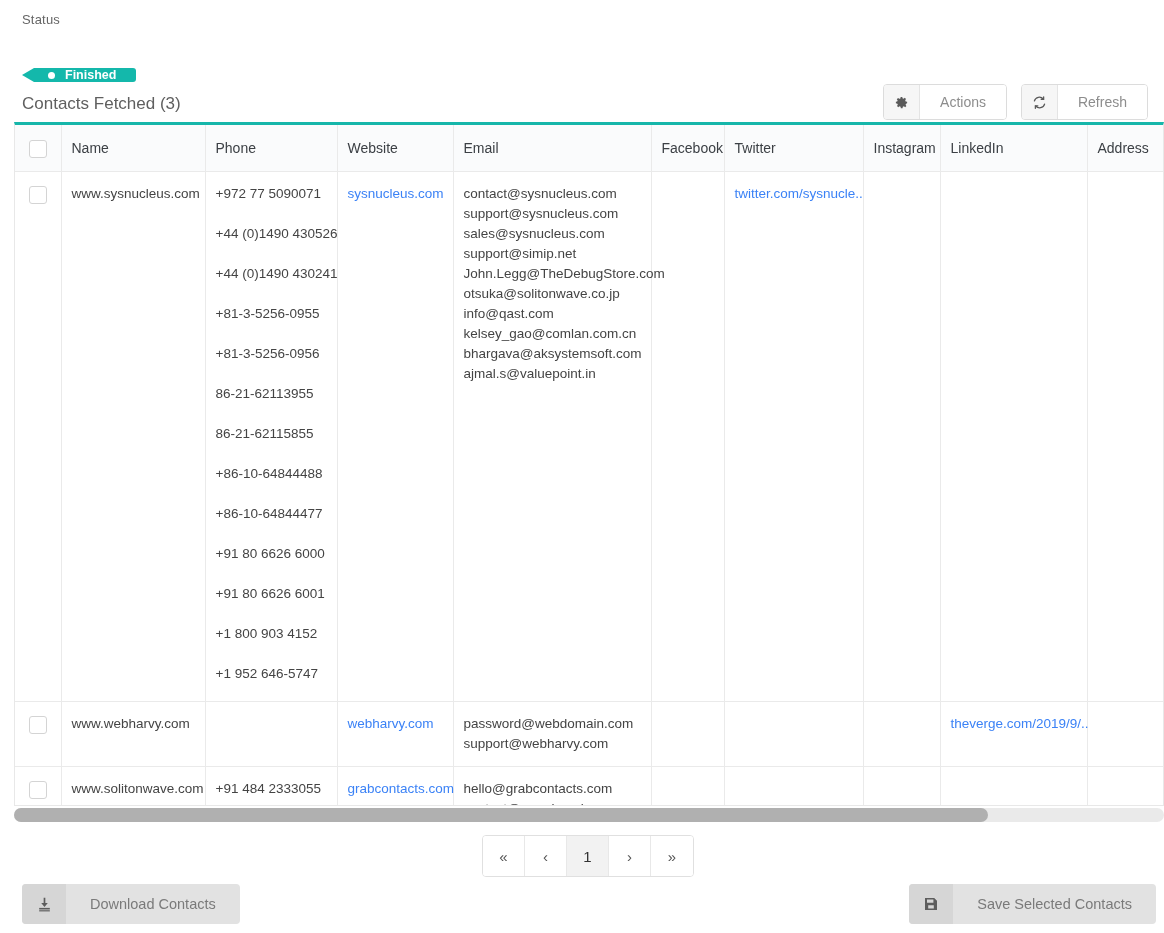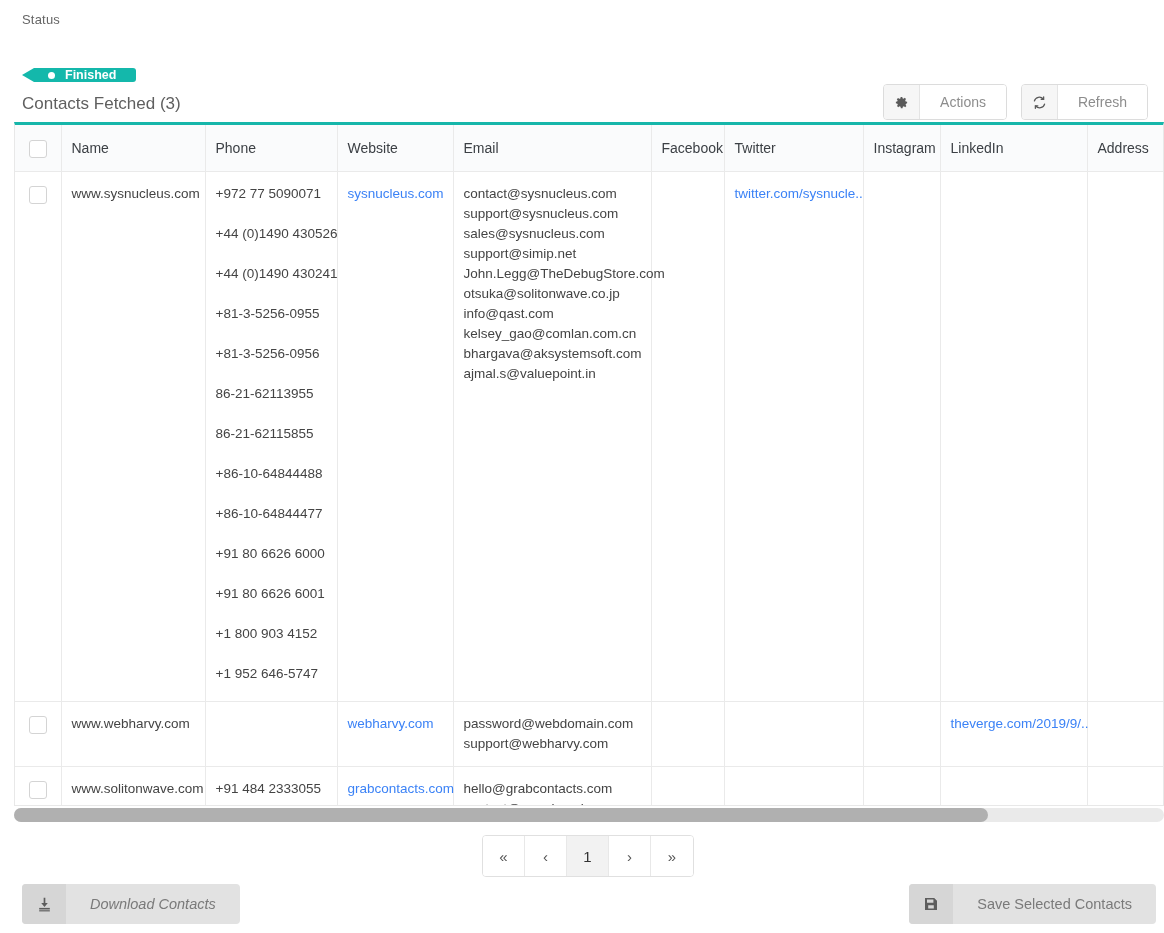--- a/index.html
+++ b/index.html
@@ -147,21 +147,21 @@
     background: #e2e2e2; border-radius: 4px; overflow: hidden;
   }
   .bottom-btn .bb-icon {
     width: 44px; display: flex; align-items: center; justify-content: center;
     background: #d6d6d6; color: #5d5d5d;
   }
   .bottom-btn .bb-text {
     display: flex; align-items: center; padding: 0 24px;
     font-size: 14.5px; color: #7a7a7a; white-space: nowrap;
   }
-  #download-contacts { left: 22px; font-style: italic; }
+  #download-contacts { left: 22px; }
   #save-selected { right: 8px; }
 </style>
 </head>
 <body>
 
 <div class="page">
 
   <div class="status-label">Status</div>
   <div class="status-badge">
     <span class="status-dot"></span>

